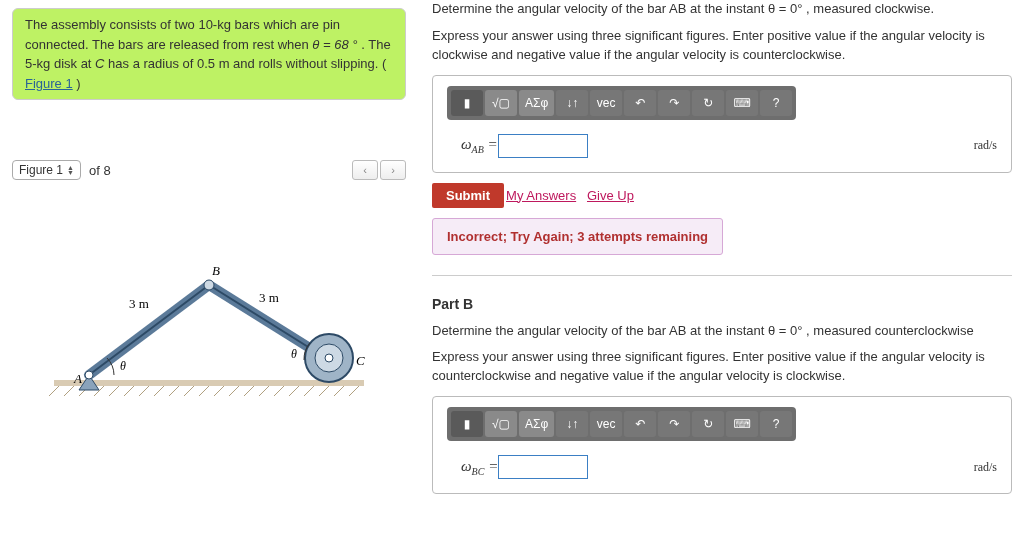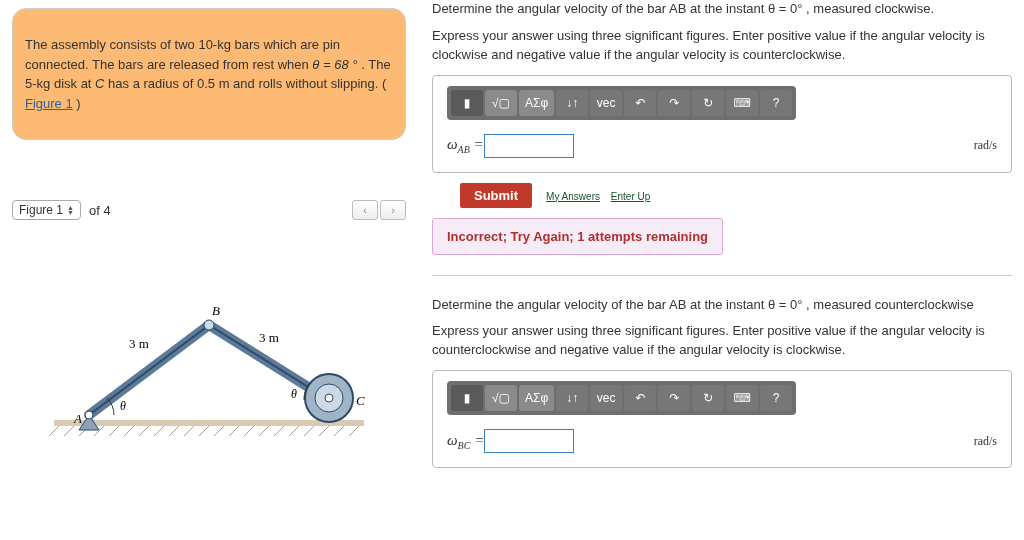--- a/index.html
+++ b/index.html
@@ -17,24 +17,24 @@
     width: 420px;
     padding: 8px 12px;
     border-right: 2px solid #fff;
   }
   .right-col {
     flex: 1;
     padding: 0 12px;
   }
   .problem-box {
     border: 1px solid #ccc;
-    border-radius: 14px;
-    padding: 26px 12px;
+    border-radius: 6px;
+    padding: 6px 12px;
     line-height: 1.5;
-    background: #fdba74;
+    background: #bef264;
   }
   .problem-box i { font-style: italic; }
   .fig-link { color: #2a6496; text-decoration: underline; cursor: pointer; }
   .figure-header {
     display: flex;
     align-items: center;
     gap: 8px;
     margin-top: 60px;
   }
   .fig-select {
@@ -92,44 +92,44 @@
     background: #8a8a8a;
     color: #fff;
     border-radius: 3px;
     display: flex; align-items: center; justify-content: center;
     font-size: 12px;
     padding: 0 6px;
   }
   .tbtn.lt { background: #777; }
   .tbtn.sel { background: #5a5a5a; }
   .ans-row {
-    display: flex; align-items: center; margin-top: 14px;
+    display: flex; align-items: center; margin-top: 14px; margin-left: 14px;
   }
   .ans-var { font-style: italic; font-family: 'Times New Roman', serif; font-size: 15px; }
   .ans-input {
     width: 90px; height: 24px;
     border: 1px solid #3b7fc4;
     background: #fff;
   }
   .unit {
     margin-left: auto;
     font-family: 'Times New Roman', serif;
     font-size: 12px;
   }
-  .submit-row { display: flex; align-items: center; gap: 14px; margin-top: 10px; margin-left: 28px; }
+  .submit-row { display: flex; align-items: center; gap: 2px; margin-top: 10px; }
   .submit-btn {
     background: #c0392b;
     color: #fff;
     border: none;
     padding: 5px 14px;
     font-weight: bold;
     font-size: 13px;
     border-radius: 2px;
   }
-  .link { color: #14532d; text-decoration: underline; cursor: pointer; font-size: 10px; }
+  .link { color: #be185d; text-decoration: underline; cursor: pointer; font-size: 13px; }
   .feedback {
     margin-top: 10px;
     border: 1px solid #d6a8d6;
     background: #f6ecf7;
     color: #b03030;
     font-weight: bold;
     padding: 10px 14px;
     border-radius: 3px;
     display: inline-block;
   }
@@ -151,21 +151,21 @@
   </div>
 
   <div class="figure-header">
     <span class="fig-select">
       <span>Figure 1</span>
       <span class="updown">
         <span>▲</span>
           <span>▼</span>
       </span>
     </span>
-    <span>of 4</span>
+    <span>of 8</span>
     <span class="navbtns">
       <span class="navbtn">‹</span>
       <span class="navbtn">›</span>
     </span>
   </div>
 
   <div class="figure-img">
     <svg width="330" height="180" viewBox="0 0 330 180">
 
       <rect x="10" y="140" width="310" height="6" fill="#d9cbb3"></rect>
@@ -250,29 +250,30 @@
       <div class="ans-input"></div>
       <span class="unit">rad/s</span>
     </div>
   </div>
 
   <div class="submit-row">
     <button class="submit-btn">Submit</button>
     <span>
       <span class="link">My Answers</span>
       &nbsp;
-      <span class="link">Enter Up</span>
+      <span class="link">Give Up</span>
     </span>
   </div>
 
-  <div class="feedback">Incorrect; Try Again; 1 attempts remaining</div>
+  <div class="feedback">Incorrect; Try Again; 3 attempts remaining</div>
 
   <hr class="sep">
 
   
+  <div class="part-label">Part B</div>
   <div class="q-text">Determine the angular velocity of the bar AB at the instant θ = 0° , measured counterclockwise</div>
   <div class="q-text"><b>Express your answer using three significant figures. Enter positive value if the angular velocity is counterclockwise and negative value if the angular velocity is clockwise.</b></div>
 
   <div class="answer-box">
     <div class="toolbar">
       <span class="tbtn sel">▮</span>
       <span class="tbtn">√▢</span>
       <span class="tbtn">ΑΣφ</span>
       <span class="tbtn lt">↓↑</span>
       <span class="tbtn lt">vec</span>

